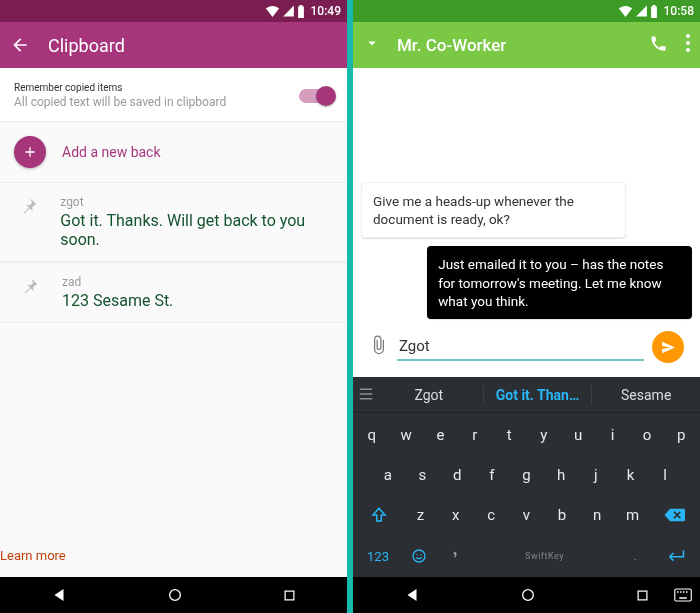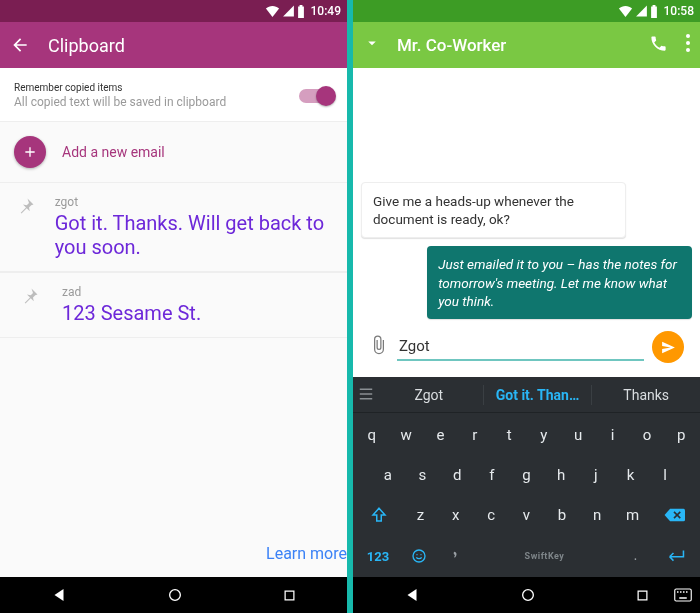--- a/index.html
+++ b/index.html
@@ -27,41 +27,41 @@
 
   .divider { height: 1px; background: #eee; }
 
   .add-row { display: flex; align-items: center; padding: 14px; gap: 16px; }
   .fab-mini { width: 32px; height: 32px; border-radius: 50%; background: #a6357c; display: flex; align-items: center; justify-content: center; color: #fff; box-shadow: 0 1px 3px rgba(0,0,0,.3); }
   .add-text { color: #a6357c; font-size: 14px; }
 
   .clip-row { display: flex; align-items: flex-start; padding: 12px 14px; gap: 16px; }
   .pin-col { width: 32px; display: flex; justify-content: center; margin-top: 2px; color: #bdbdbd; }
   .clip-key { font-size: 12px; color: #9a9a9a; margin-bottom: 2px; }
-  .clip-val { font-size: 20px; color: #6d28d9; }
+  .clip-val { font-size: 16px; color: #14532d; }
 
   .left-body { flex: 1; background: #fafafa; display: flex; flex-direction: column; }
   .left-spacer { flex: 1; }
-  .learn-more { text-align: right; color: #3b82f6; font-size: 16px; padding: 10px 0 14px; }
+  .learn-more { text-align: left; color: #c2410c; font-size: 13px; padding: 10px 0 14px; }
 
   
   .navbar { height: 36px; background: #000; display: flex; align-items: center; justify-content: space-around; }
   .navbar svg { display: block; }
 
   
   .right-status { background: #3d9c25; }
   .right-header { background: #7ac843; height: 46px; display: flex; align-items: center; padding: 0 10px; color: #fff; }
   .right-title { font-size: 17px; font-weight: 500; margin-left: 16px; flex: 1; }
   .hdr-icons { display: flex; gap: 18px; align-items: center; }
 
   .chat-area { flex: 1; background: #fff; display: flex; flex-direction: column; padding: 10px 8px 6px; }
   .chat-spacer { flex: 1; }
   .bubble { max-width: 80%; padding: 9px 11px; border-radius: 4px; font-size: 13.5px; line-height: 1.35; margin-bottom: 8px; box-shadow: 0 1px 1px rgba(0,0,0,.12); }
   .bubble-in { background: #fff; color: #333; align-self: flex-start; border: 1px solid #eee; }
-  .bubble-out { background: #0f766e; color: #fff; align-self: flex-end; font-style: italic; }
+  .bubble-out { background: #000000; color: #fff; align-self: flex-end; }
 
   .compose { display: flex; align-items: center; gap: 8px; padding: 4px 8px 8px; }
   .compose .attach { color: #7a7a7a; }
   .compose-input { flex: 1; border: none; border-bottom: 2px solid #6fc6c0; font-size: 15px; padding: 4px 2px; outline: none; color: #333; }
   .send-btn { width: 32px; height: 32px; border-radius: 50%; background: #ff9800; display: flex; align-items: center; justify-content: center; color: #fff; }
 
   
   .kb { background: #2b2f33; color: #d9dde0; display: flex; flex-direction: column; }
   .kb-sugg { height: 36px; display: flex; align-items: center; padding: 0 6px; gap: 6px; border-bottom: 1px solid #1f2326; }
   .kb-handle { color: #8a8f93; margin-right: 2px; }
@@ -69,21 +69,21 @@
   .sugg.active { color: #29b6f6; font-weight: 700; }
   .sugg-sep { width: 1px; height: 20px; background: #3a3f43; }
 
   .kb-rows { padding: 4px 3px 2px; }
   .kb-row { display: flex; justify-content: center; gap: 3px; margin-bottom: 4px; }
   .key { flex: 1; height: 36px; display: flex; align-items: center; justify-content: center; font-size: 15px; color: #e6eaed; border-radius: 4px; }
   .kb-row.row2 { padding: 0 16px; }
   .key.special { color: #29b6f6; }
   .key.bkspc { color: #29b6f6; }
   .key.wide { flex: 1.4; }
-  .kb-bottom { display: flex; gap: 3px; padding: 0 3px 4px; align-items: center; font-weight: bold; }
+  .kb-bottom { display: flex; gap: 3px; padding: 0 3px 4px; align-items: center; }
   .kb-bottom .key { height: 34px; }
   .space { flex: 4; font-size: 9px; color: #7e8589; letter-spacing: .5px; }
   .key.num { color:#29b6f6; font-size:13px; flex:1.2;}
   .key.emoji { color:#29b6f6; flex:0.9;}
   .key.comma, .key.period { flex:0.8; color:#9aa0a5; font-size:10px; position:relative;}
   .key.comma::after{content:"";}
   .key.enter{ color:#29b6f6; flex:1.2;}
 </style>
 </head>
 <body>
@@ -122,21 +122,21 @@
         </div>
     </div>
     <div class="divider"></div>
 
     <div class="add-row">
       <div class="fab-mini">
         <svg width="16" height="16" viewBox="0 0 24 24">
             <path fill="#fff" d="M11 5h2v6h6v2h-6v6h-2v-6H5v-2h6z"></path>
           </svg>
       </div>
-      <span class="add-text">Add a new email</span>
+      <span class="add-text">Add a new back</span>
     </div>
     <div class="divider"></div>
 
     <div class="clip-row">
       <div class="pin-col">
           <span><svg width="18" height="18" viewBox="0 0 24 24">
               <path fill="#bdbdbd" d="M14 2l8 8-3 1-3 3 1 5-4-4-7 7-1-1 7-7-4-4 5 1 3-3z"></path>
             </svg></span>
         </div>
       <div>
@@ -241,21 +241,21 @@
     <div class="kb-sugg">
       <span class="kb-handle">
         <svg width="14" height="12" viewBox="0 0 18 14">
             <path stroke="#8a8f93" stroke-width="2" d="M1 1h16M1 7h16M1 13h16"></path>
           </svg>
       </span>
       <span class="sugg">Zgot</span>
       <span class="sugg-sep"></span>
       <span class="sugg active">Got it. Than…</span>
       <span class="sugg-sep"></span>
-      <span class="sugg">Thanks</span>
+      <span class="sugg">Sesame</span>
     </div>
 
     <div class="kb-rows">
       <div class="kb-row">
         <span class="key">q</span>
         <span class="key">w</span>
         <span class="key">e</span>
         <span class="key">r</span>
         <span class="key">t</span>
         <span class="key">y</span>

